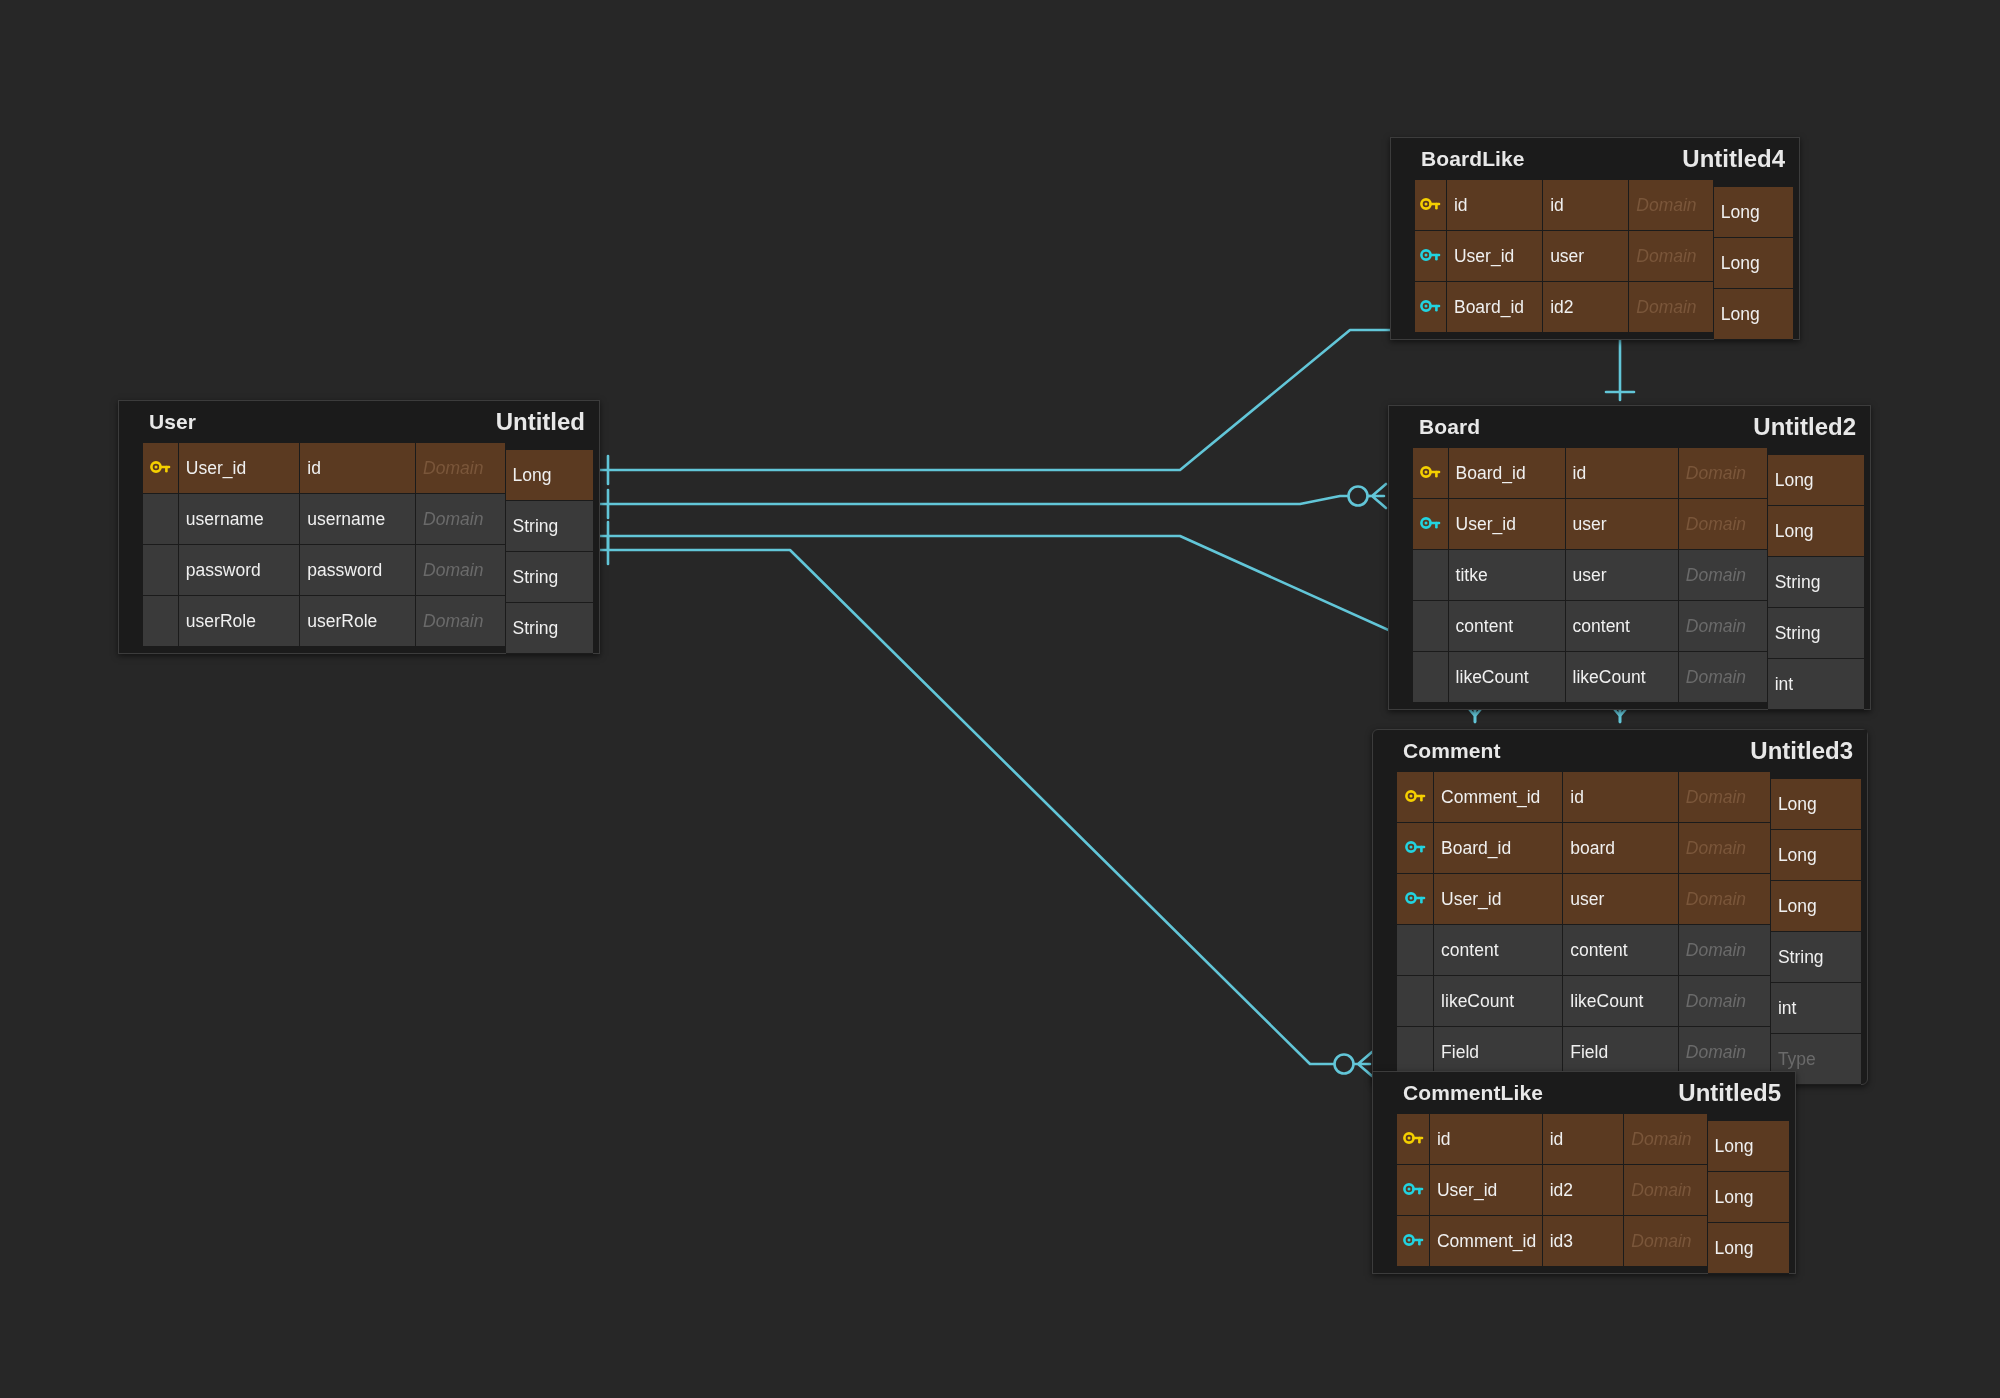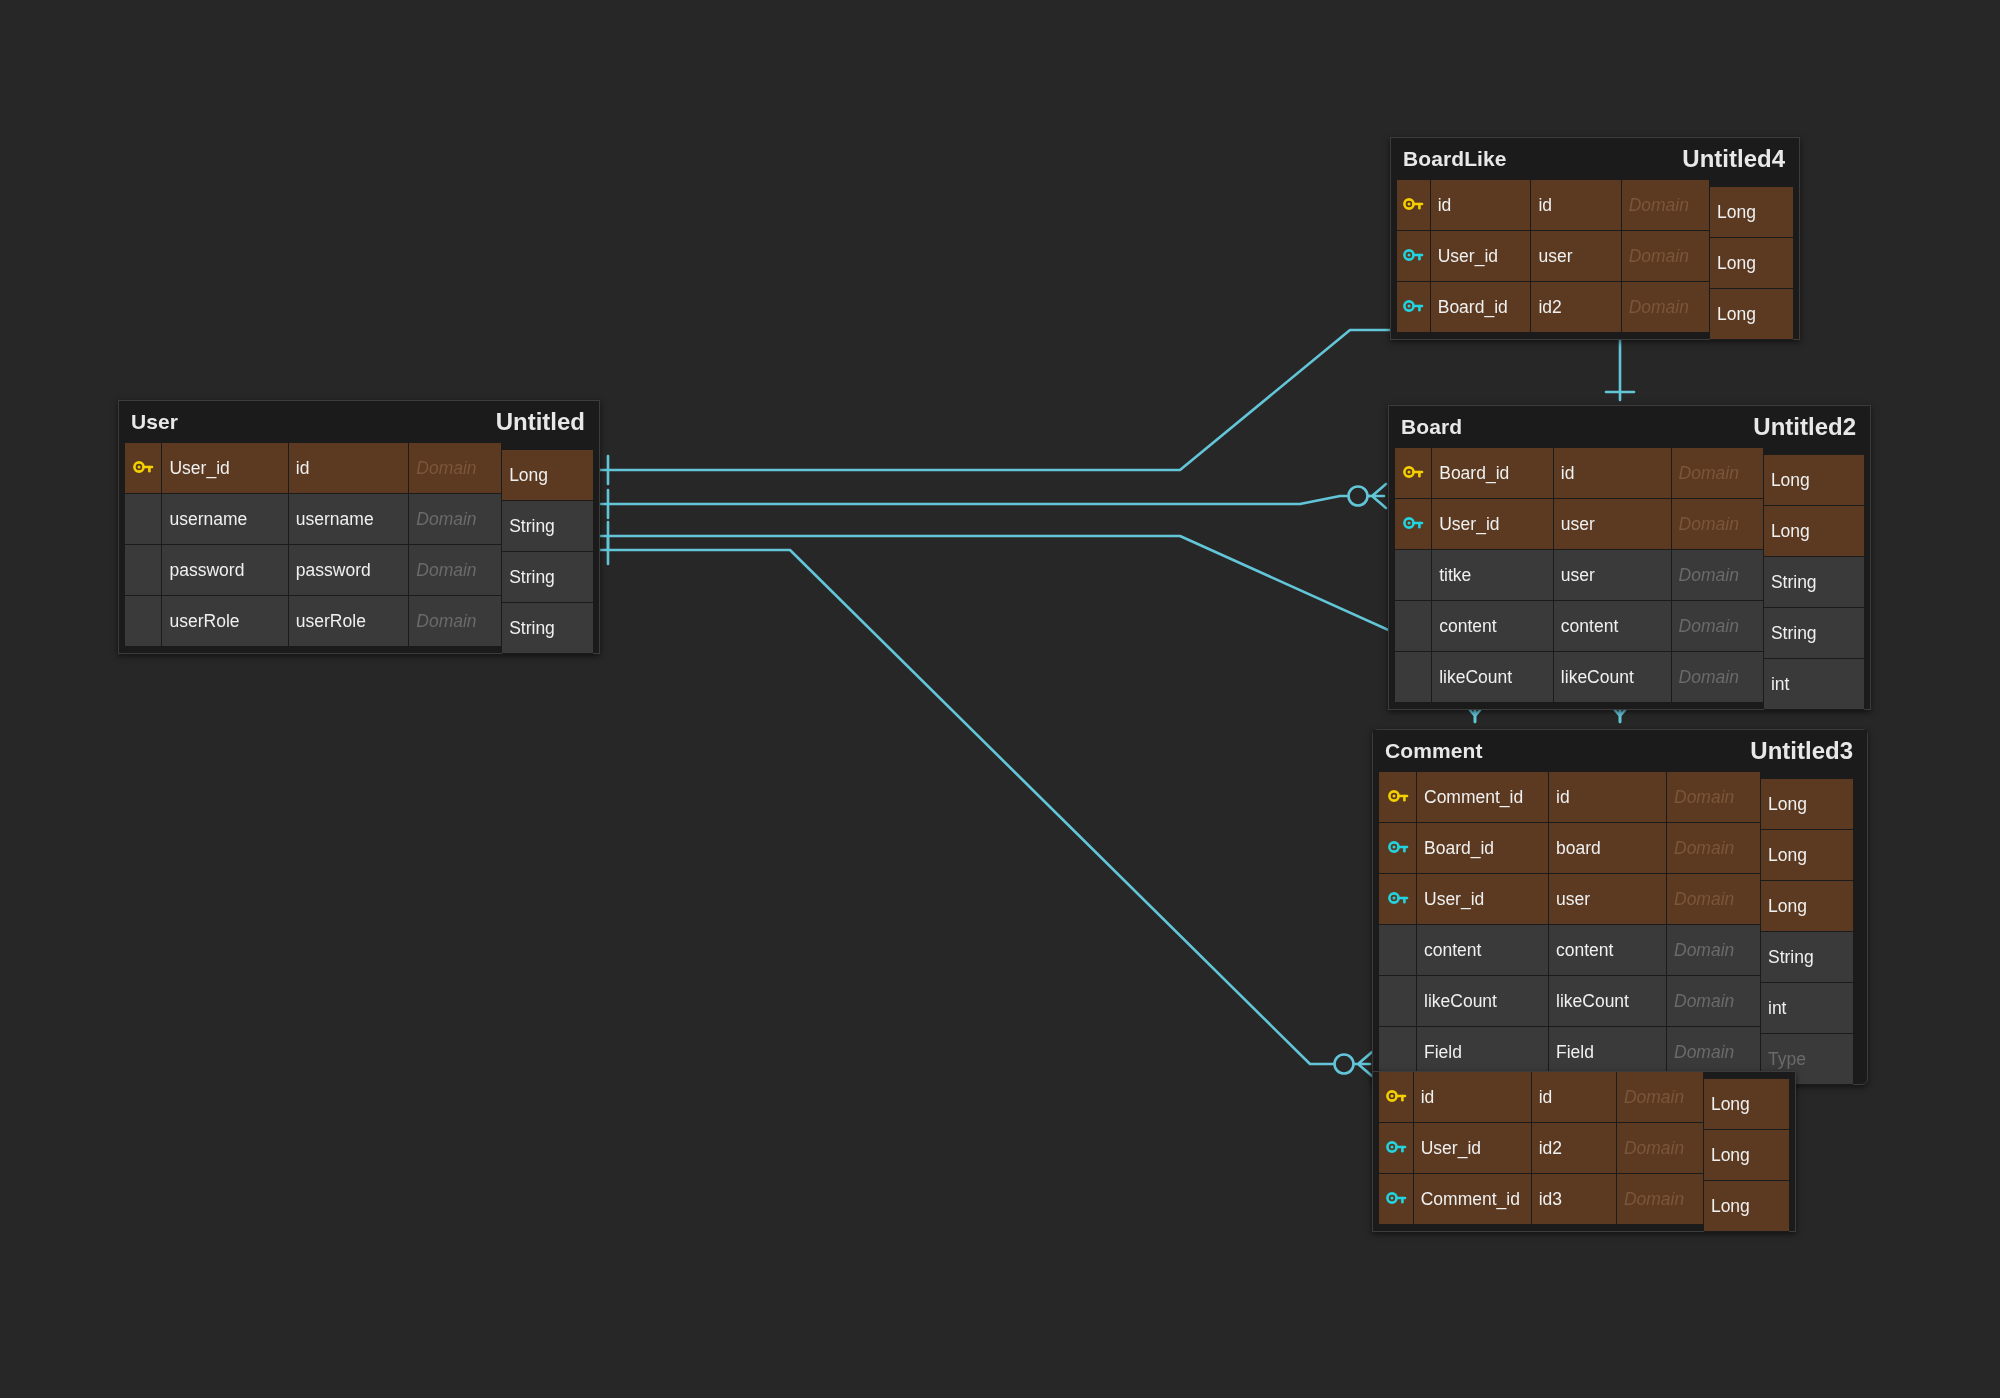--- a/index.html
+++ b/index.html
@@ -24,21 +24,21 @@
     pointer-events: none;
     z-index: 1;
   }
   .table {
     position: absolute;
     z-index: 2;
     background: #1b1b1b;
     border: 1px solid #3c3c3c;
     box-shadow: 0 2px 6px rgba(0,0,0,0.55);
     box-sizing: border-box;
-    padding: 0 0 6px 0;
+    padding: 0 0 6px 18px;
   }
   .tbl-header {
     display: flex;
     align-items: center;
     justify-content: space-between;
     height: 42px;
     padding: 0 14px 0 12px;
     background: #1b1b1b;
     box-sizing: border-box;
   }
@@ -384,20 +384,24 @@
           <div class="row nokey">
             <div class="cell c-key"></div>
             <div class="cell c-name">Field</div>
             <div class="cell c-phys">Field</div>
             <div class="cell c-dom dim">Domain</div>
             <div class="cell c-type dim">Type</div>
           </div>
         </div>
       </div>
       <div class="table t-clike" style="left: 1372px; top: 1071px; width: 424px;">
+        <div class="tbl-header">
+          <span class="tbl-name">CommentLike</span>
+          <span class="tbl-comment">Untitled5</span>
+        </div>
         <div class="tbl-body">
           <div class="row key">
             <div class="cell c-key">
               <svg class="keyicon" width="24" height="24" viewBox="0 0 24 24">
                 <g fill="none" stroke="#f5d000" stroke-width="2.6">
                   <circle cx="8" cy="11" r="4.6"></circle>
                   <path d="M12.4,11 L21,11" stroke-linecap="round"></path>
                   <path d="M18.4,11 L18.4,15.2" stroke-linecap="round"></path>
                 </g>
                 <circle cx="8" cy="11" r="1.5" fill="#f5d000"></circle>

